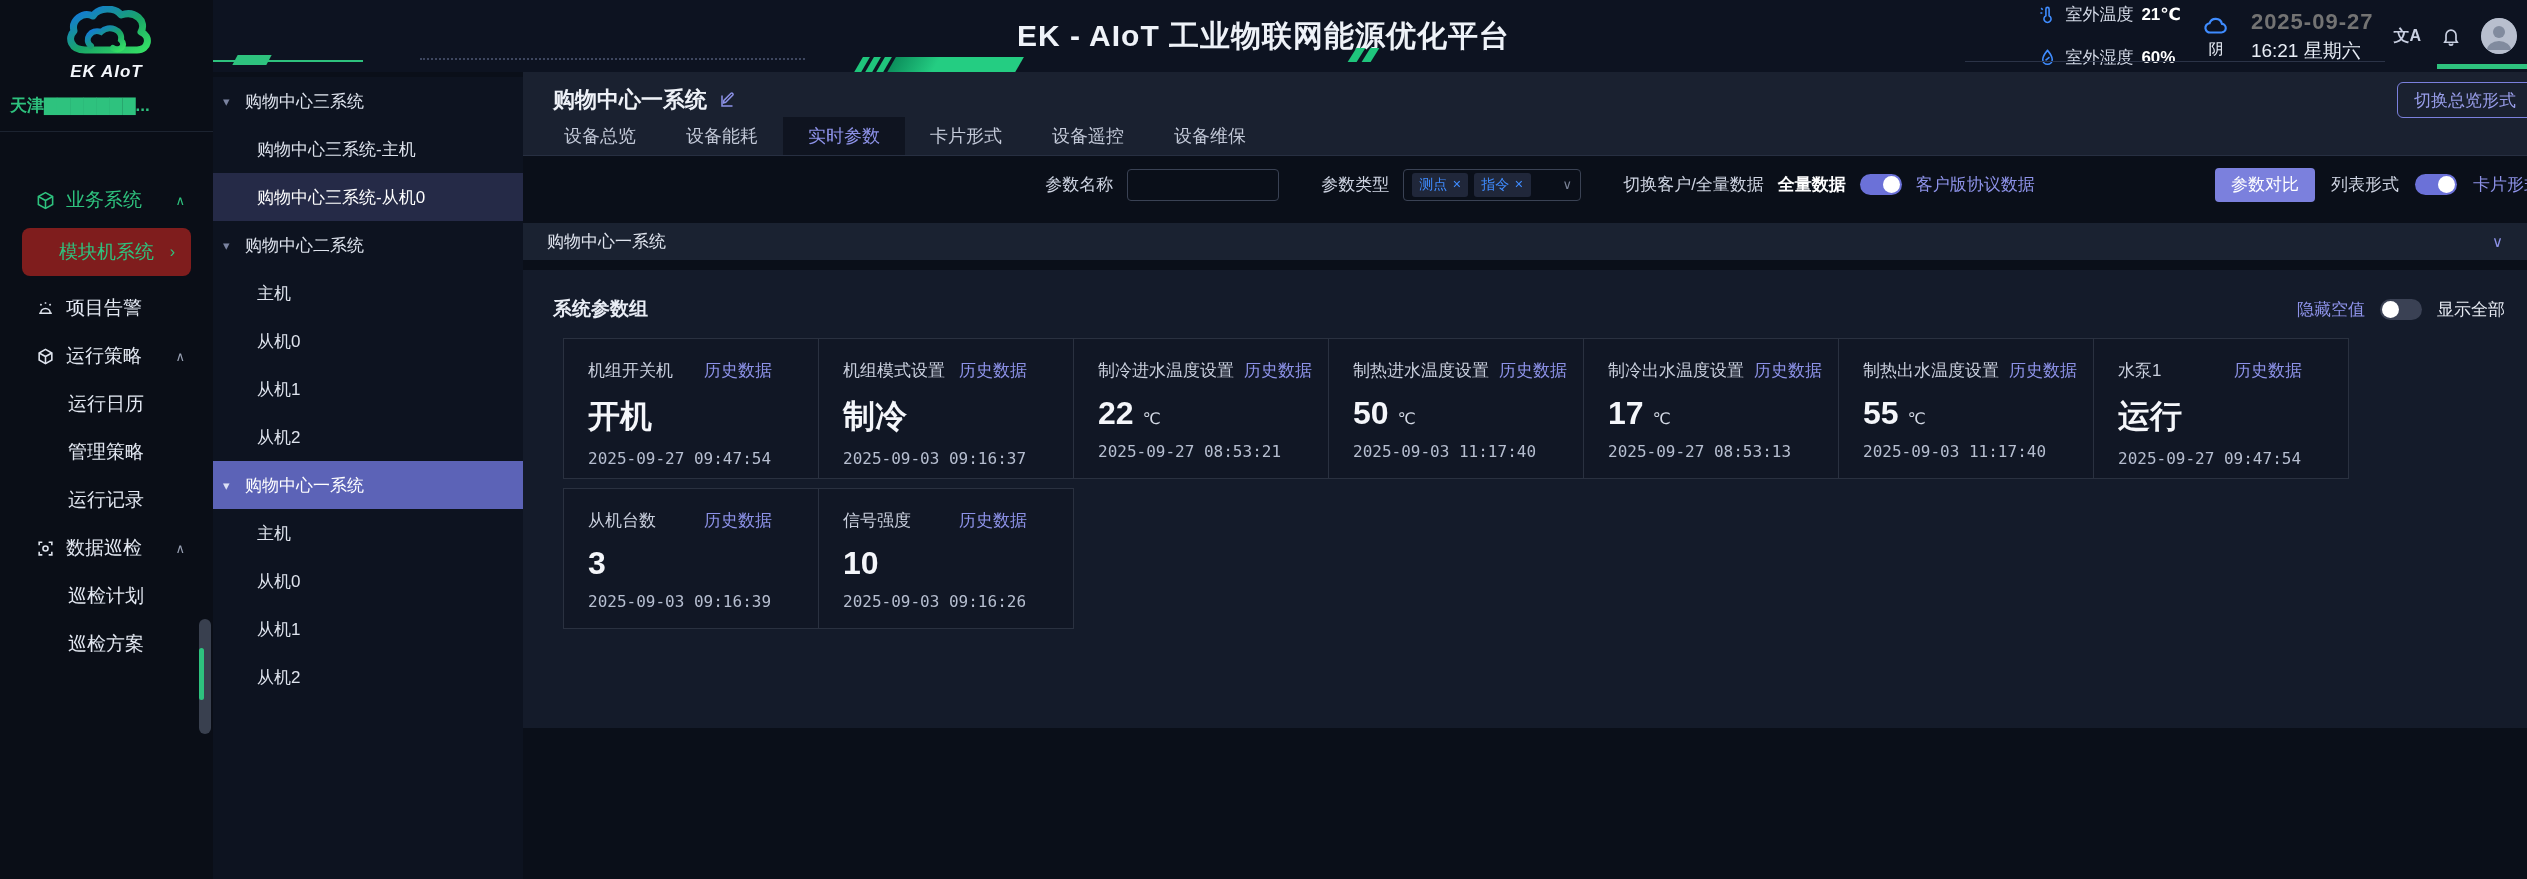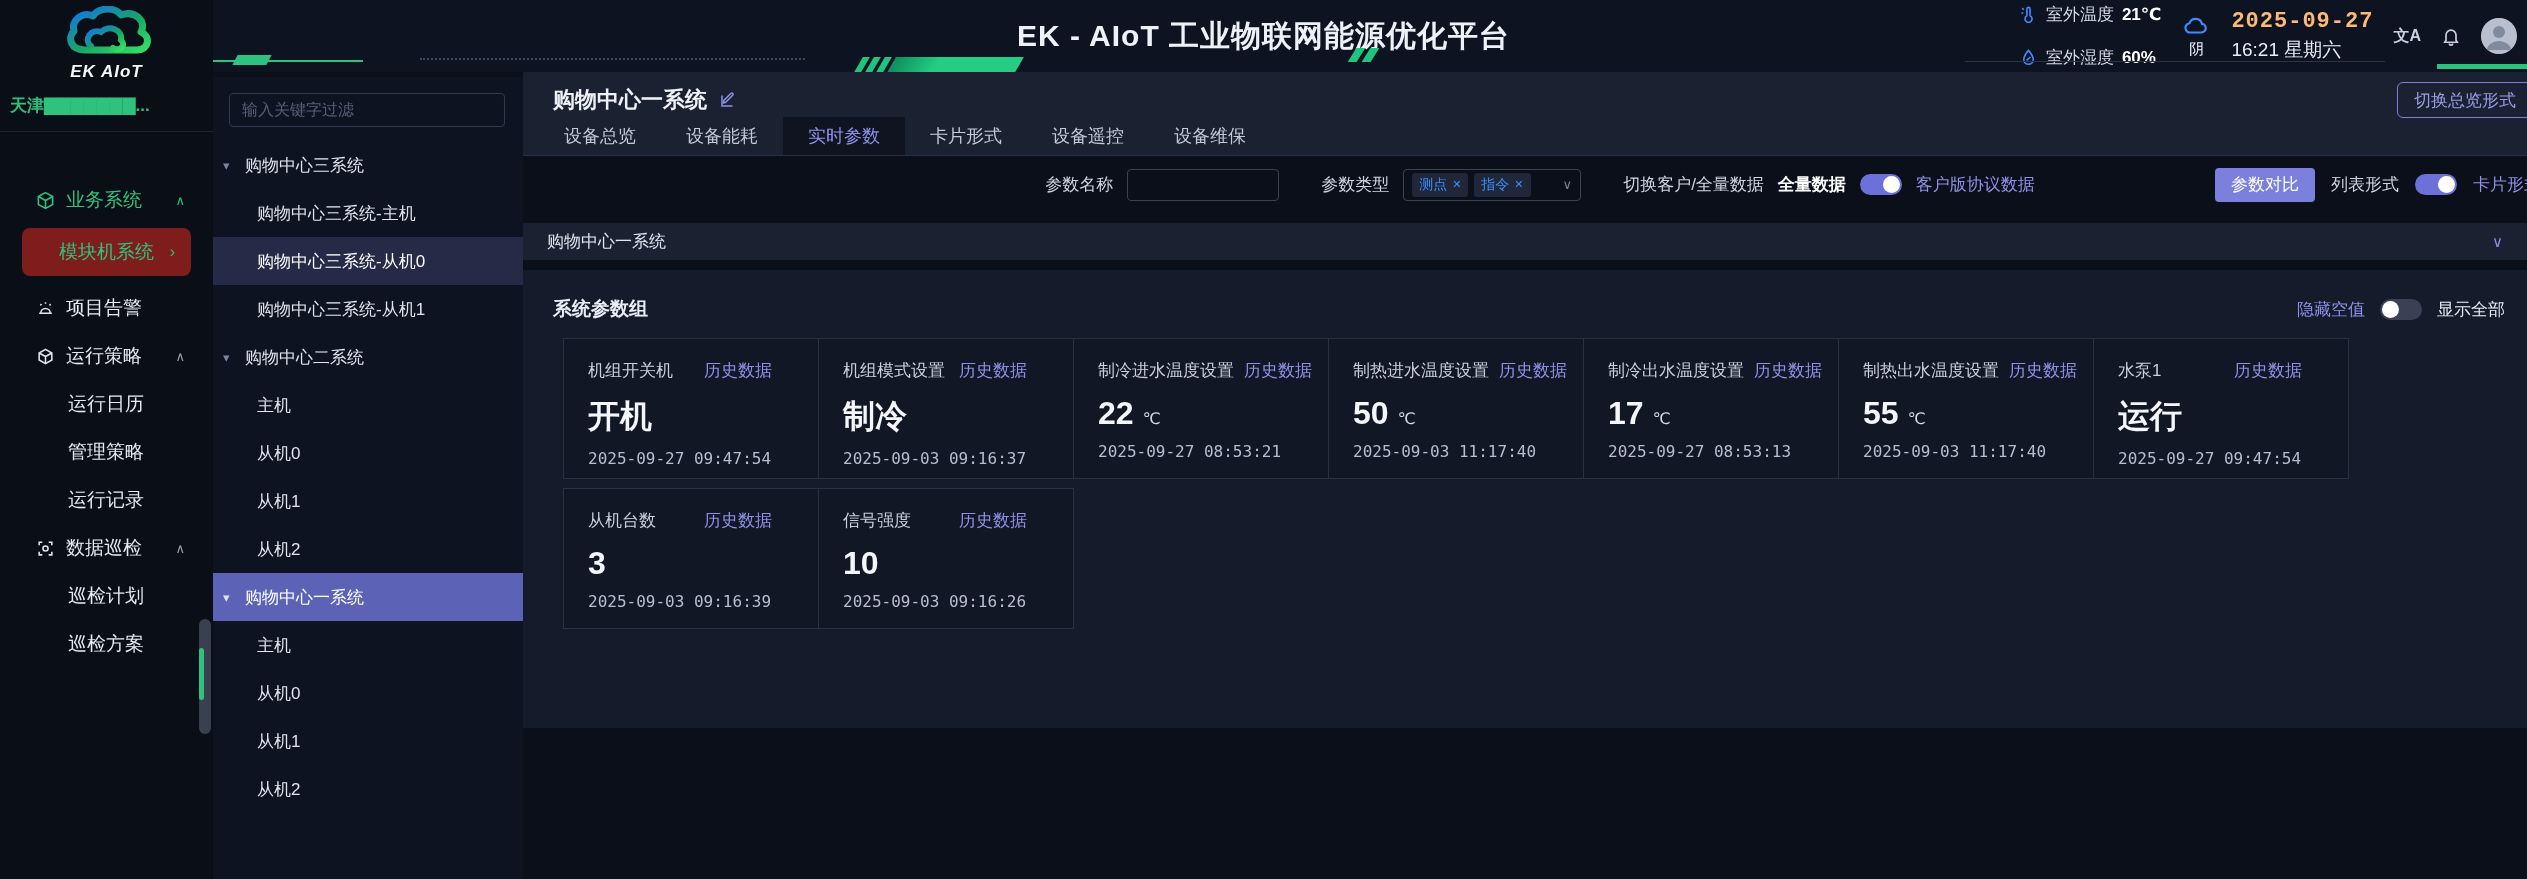--- a/index.html
+++ b/index.html
@@ -12,21 +12,21 @@
   
   .top-header { position:absolute; left:0; top:0; width:2527px; height:72px; background:#0d1321; }
   .app-title { position:absolute; left:50%; top:16px; transform:translateX(-50%);
     font-size:30px; font-weight:bold; color:#eef2f8; letter-spacing:1px; white-space:nowrap; }
   .hdr-right { position:absolute; right:10px; top:0; height:72px; display:flex; align-items:center; gap:20px; }
   .weather-col { display:flex; flex-direction:column; gap:20px; }
   .weather-row { display:flex; align-items:center; gap:8px; font-size:17px; color:#d5dbe8; white-space:nowrap; }
   .weather-row b { color:#ffffff; }
   .cloud-col { display:flex; flex-direction:column; align-items:center; gap:1px; font-size:15px; color:#e8edf6; }
   .dt-col { display:flex; flex-direction:column; gap:3px; align-items:flex-start; }
-  .dt-date { font-size:22px; color:#fdba74; font-weight:bold; letter-spacing:1px;font-family:Liberation Mono, monospace; }
+  .dt-date { font-size:22px; color:#737373; font-weight:bold; letter-spacing:1px; }
   .dt-time { font-size:19px; color:#e8edf6; }
   .lang-ic { font-size:16px; color:#c9d0e2; font-weight:bold; white-space:nowrap; }
   .avatar { width:36px; height:36px; border-radius:50%; background:#9aa3b5; overflow:hidden; position:relative; }
   .avatar svg { position:absolute; left:0; top:0; }
   .icon-blue { color:#3f8cff; }
   
   .deco { position:absolute; }
   .deco-line-l { left:213px; top:60px; width:150px; height:2px; background:#2ec27e; }
   .deco-trap-l { left:235px; top:55px; width:34px; height:10px; background:#2ec27e; transform:skewX(-28deg); }
   .deco-dotted { left:420px; top:58px; width:385px; height:0; border-top:2px dotted #3d465f; }
@@ -267,36 +267,30 @@
       <div class="s-sub">
           <span>巡检计划</span>
         </div>
       <div class="s-sub">
           <span>巡检方案</span>
         </div>
     </nav>
   </aside>
 
   <section class="tree-panel">
-    <div class="tree-search">
-      <input value="" placeholder="输入关键字过滤" style="">
-    </div>
     <div>
       <div class="t-row">
           <span class="arr">▾</span>
           <span>购物中心三系统</span>
         </div>
       <div class="t-row child">
           <span>购物中心三系统-主机</span>
         </div>
       <div class="t-row child sel-dim">
           <span>购物中心三系统-从机0</span>
-        </div>
-      <div class="t-row child">
-          <span>购物中心三系统-从机1</span>
         </div>
       <div class="t-row">
           <span class="arr">▾</span>
           <span>购物中心二系统</span>
         </div>
       <div class="t-row child">
           <span>主机</span>
         </div>
       <div class="t-row child">
           <span>从机0</span>

